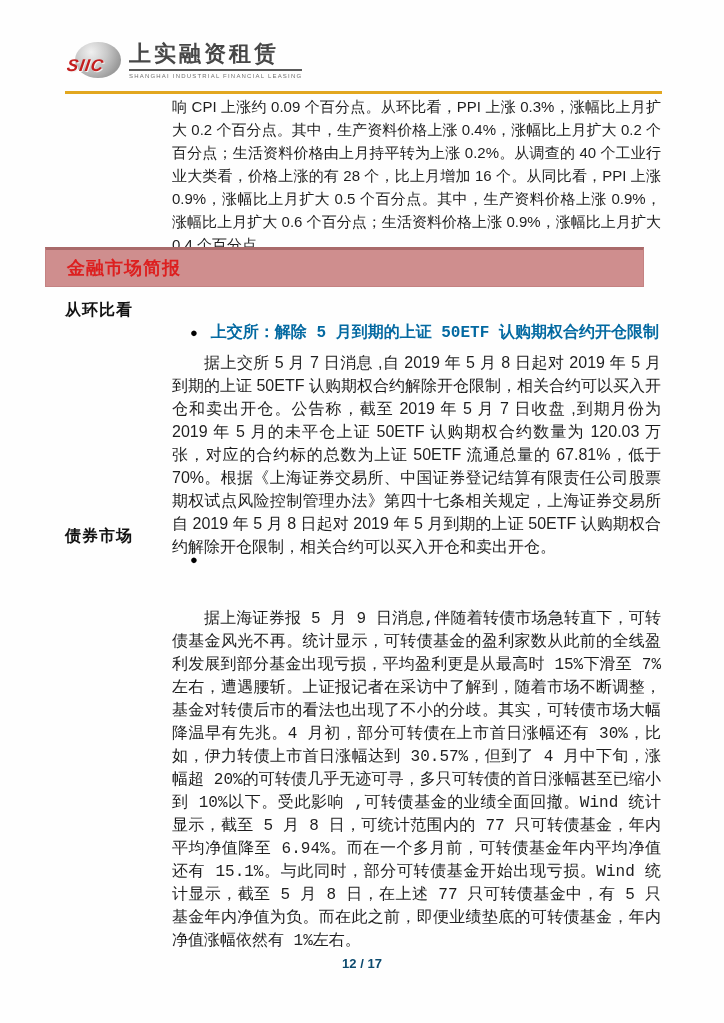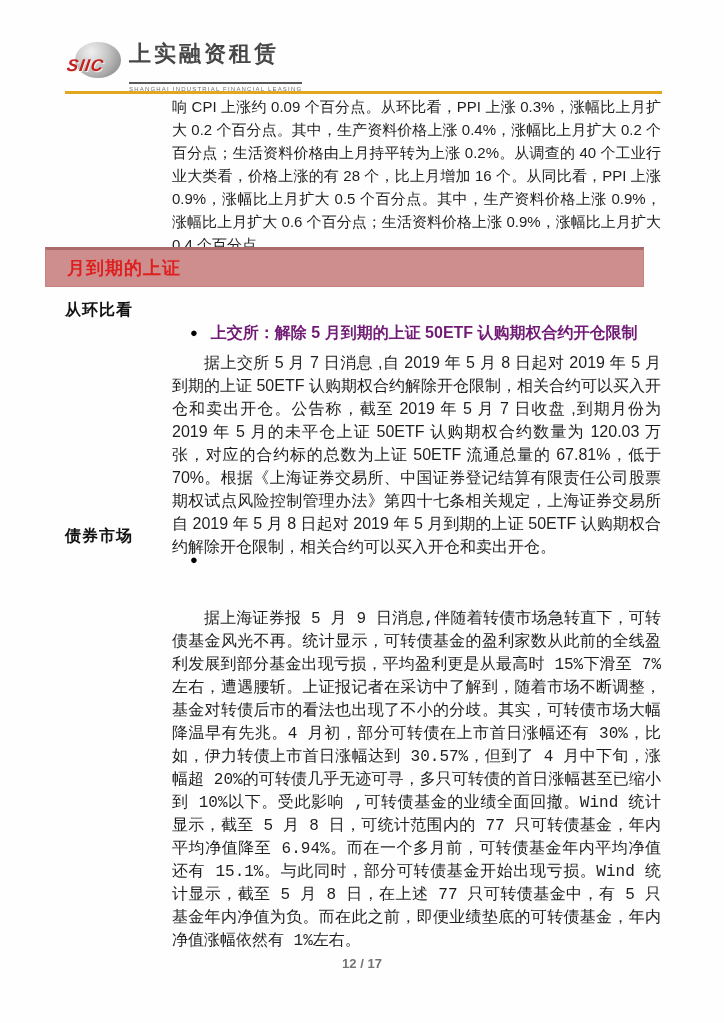--- a/index.html
+++ b/index.html
@@ -20,21 +20,21 @@
   }
   .logo-siic{
     position:absolute;left:-8px;bottom:2px;
     font-style:italic;font-weight:bold;font-size:17px;letter-spacing:1px;
     color:#c41e1e;text-shadow:1px 1px 0 #f2f2f2;
     transform:skewX(-8deg);
   }
   .logo-text{margin-left:8px;}
   .logo-cn{
     font-size:22px;font-weight:600;color:#474747;letter-spacing:3px;
-    border-bottom:2px solid #5a5a5a;padding-bottom:16px;line-height:1.1;
+    border-bottom:2px solid #5a5a5a;padding-bottom:3px;line-height:1.1;
   }
   .logo-en{
     font-size:6px;color:#6f6f6f;letter-spacing:1.2px;margin-top:2px;white-space:nowrap;
   }
   
   .header-rule{position:absolute;top:91px;left:65px;width:597px;height:3px;background:#e2a71f;}
   
   .intro{
     position:absolute;top:95px;left:172px;width:489px;
     font-size:15px;line-height:23px;text-align:justify;color:#1e1e1e;
@@ -54,32 +54,32 @@
   }
   .sh-stock{top:300px;}
   .sh-bond{top:526px;}
   .bullet-line{
     position:absolute;left:190px;width:480px;
     display:flex;align-items:flex-start;
   }
   .bl-stock{top:322px;}
   .bl-bond{top:549px;}
   .bullet-dot{font-size:13px;line-height:22px;margin-right:13px;color:#000;}
-  .bullet-title{font-size:16px;font-weight:bold;color:#701a75;line-height:22px;}
+  .bullet-title{font-size:16px;font-weight:bold;color:#0369a1;line-height:22px;font-family:Liberation Mono, monospace;}
   .para{
     position:absolute;left:172px;width:489px;
     font-size:16px;line-height:23px;text-align:justify;color:#1e1e1e;
     text-indent:2em;
   }
   .para-stock{top:351px;}
   .para-bond{top:608px;font-family:Liberation Mono, monospace;}
   
   .footer{
     position:absolute;bottom:52px;left:0;width:100%;
-    text-align:center;font-size:13px;font-weight:bold;color:#737373;
+    text-align:center;font-size:13px;font-weight:bold;color:#0c4a6e;
   }
 </style>
 </head>
 <body>
 
 <div class="page">
 
   <div class="header">
     <div class="logo-sphere">
       <span class="logo-siic">SIIC</span>
@@ -88,21 +88,21 @@
       <div class="logo-cn">上实融资租赁</div>
       <div class="logo-en">SHANGHAI INDUSTRIAL FINANCIAL LEASING</div>
     </div>
   </div>
 
   <div class="header-rule"></div>
 
   <div class="intro">响 CPI 上涨约 0.09 个百分点。从环比看，PPI 上涨 0.3%，涨幅比上月扩大 0.2 个百分点。其中，生产资料价格上涨 0.4%，涨幅比上月扩大 0.2 个百分点；生活资料价格由上月持平转为上涨 0.2%。从调查的 40 个工业行业大类看，价格上涨的有 28 个，比上月增加 16 个。从同比看，PPI 上涨 0.9%，涨幅比上月扩大 0.5 个百分点。其中，生产资料价格上涨 0.9%，涨幅比上月扩大 0.6 个百分点；生活资料价格上涨 0.9%，涨幅比上月扩大 0.4 个百分点。</div>
 
   <div class="banner">
-    <span class="banner-title">月到期的上证</span>
+    <span class="banner-title">金融市场简报</span>
   </div>
 
   <div class="section-heading sh-stock">从环比看</div>
   <div class="bullet-line bl-stock">
     <span class="bullet-dot">●</span>
     <span class="bullet-title">上交所：解除 5 月到期的上证 50ETF 认购期权合约开仓限制</span>
   </div>
   <div class="para para-stock">据上交所 5 月 7 日消息 ,自 2019 年 5 月 8 日起对 2019 年 5 月到期的上证 50ETF 认购期权合约解除开仓限制，相关合约可以买入开仓和卖出开仓。公告称，截至 2019 年 5 月 7 日收盘 ,到期月份为 2019 年 5 月的未平仓上证 50ETF 认购期权合约数量为 120.03 万张，对应的合约标的总数为上证 50ETF 流通总量的 67.81%，低于 70%。根据《上海证券交易所、中国证券登记结算有限责任公司股票期权试点风险控制管理办法》第四十七条相关规定，上海证券交易所自 2019 年 5 月 8 日起对 2019 年 5 月到期的上证 50ETF 认购期权合约解除开仓限制，相关合约可以买入开仓和卖出开仓。</div>
 
   <div class="section-heading sh-bond">债券市场</div>

